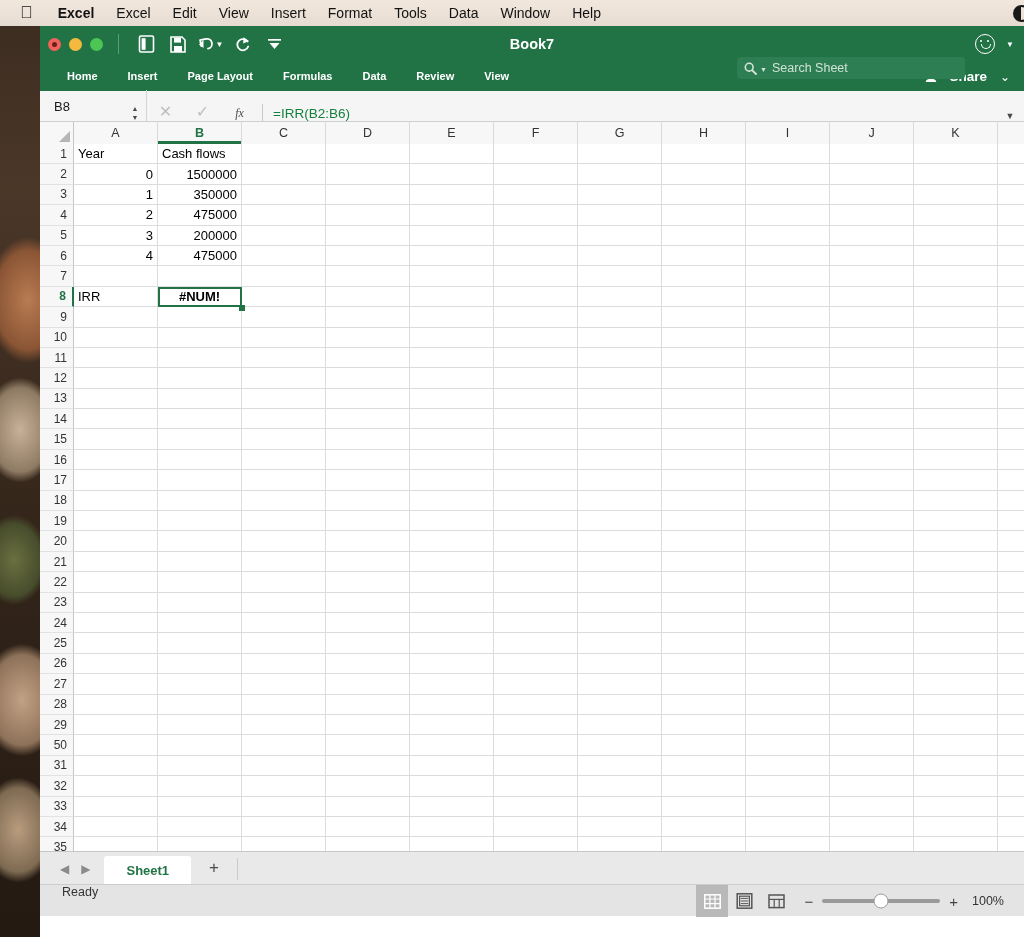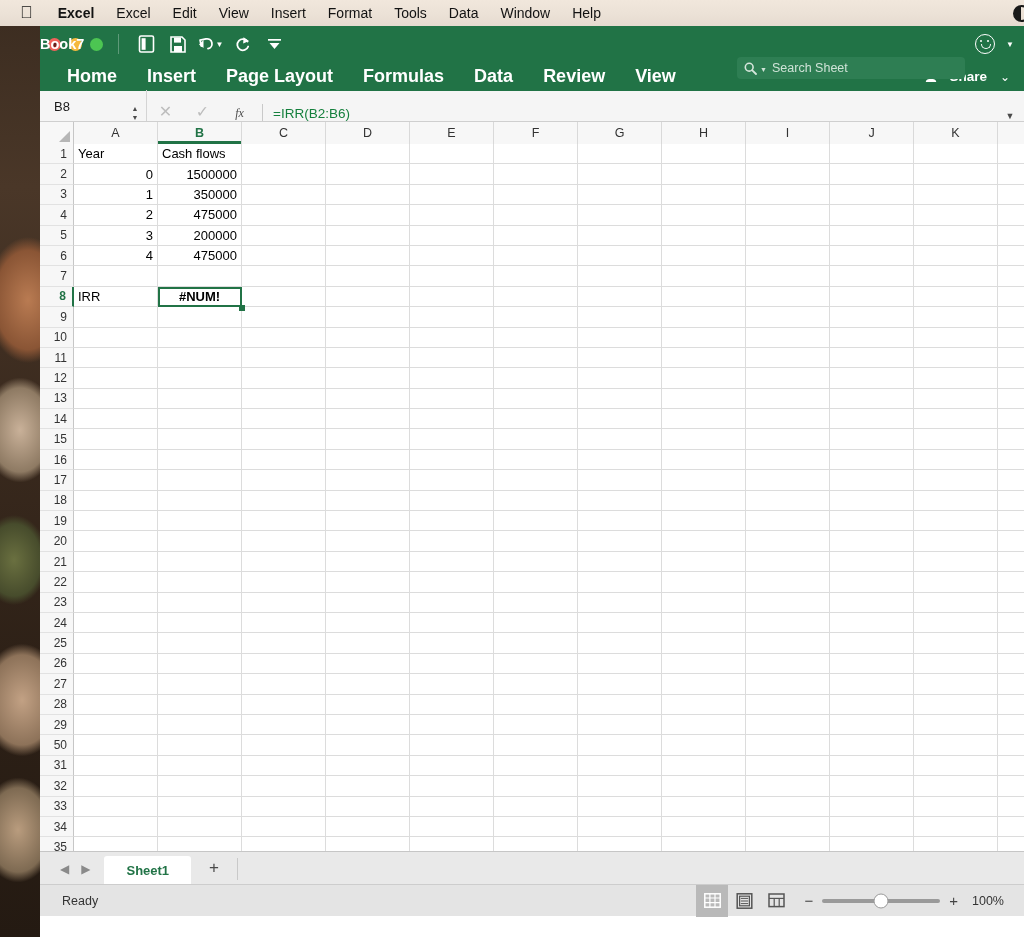--- a/index.html
+++ b/index.html
@@ -68,21 +68,21 @@
   .tl.yellow { background: #f5b93f; }
   .tl.green { background: #4cc552; }
   .tb-sep { width: 1px; height: 20px; background: rgba(255,255,255,0.28); margin: 0 13px 0 15px; }
   .tb-btn {
     width: 28px; height: 26px; display: flex;
     align-items: center; justify-content: center;
     color: #fff; margin-right: 4px;
   }
   .tb-caret { font-size: 8px; margin-left: 1px; color: #fff; }
   .win-title {
-    position: absolute; left: 0; right: 0; text-align: left;
+    position: absolute; left: 0; right: 0; text-align: center;
     font-size: 14.5px; font-weight: bold; color: #fff;
     pointer-events: none;
   }
   .search-wrap {
     margin-left: auto; display: flex; align-items: center; gap: 10px;
     position: relative; z-index: 2;
   }
   .search-box {
     width: 228px; height: 22px; border-radius: 4px;
     background: #2e7e53;
@@ -106,21 +106,21 @@
     border-top: none; border-radius: 0 0 8px 8px;
   }
 
   
   .ribbon {
     height: 29px; background: #217346;
     display: flex; align-items: center;
     padding-left: 12px;
   }
   .rtab {
-    padding: 0 15px; font-size: 18px; font-weight: bold;
+    padding: 0 15px; font-size: 11px; font-weight: bold;
     color: #fff; line-height: 29px; white-space: nowrap;
   }
   .share-wrap {
     margin-left: auto; display: flex; align-items: center;
     padding-right: 14px; color: #fff;
     font-size: 13.5px; font-weight: bold; gap: 5px;
   }
   .share-caret { font-size: 12px; margin-left: 8px; font-weight: normal; }
 
   
@@ -227,21 +227,21 @@
     font-size: 13px; font-weight: bold; color: #217346;
     border-radius: 3px 3px 0 0;
   }
   .add-sheet { padding: 0 18px 6px; font-size: 17px; color: #4a4a4a; }
   .sb-div { width:1px; height: 22px; background:#c9c9c9; margin-bottom:4px; }
 
   
   .statusbar {
     height: 32px; background: #e4e4e4;
     border-top: 1px solid #cdcdcd;
-    display: flex; align-items: center;
+    display: flex; align-items: flex-start;
     padding-left: 22px;
     font-size: 12.5px; color: #333;
   }
   .status-right { margin-left: auto; display: flex; align-items: center; height: 32px; }
   .view-btn {
     width: 32px; height: 32px; display: flex;
     align-items: center; justify-content: center;
     color: #555;
   }
   .view-btn.active { background: #b9b9b9; color: #fff; }

